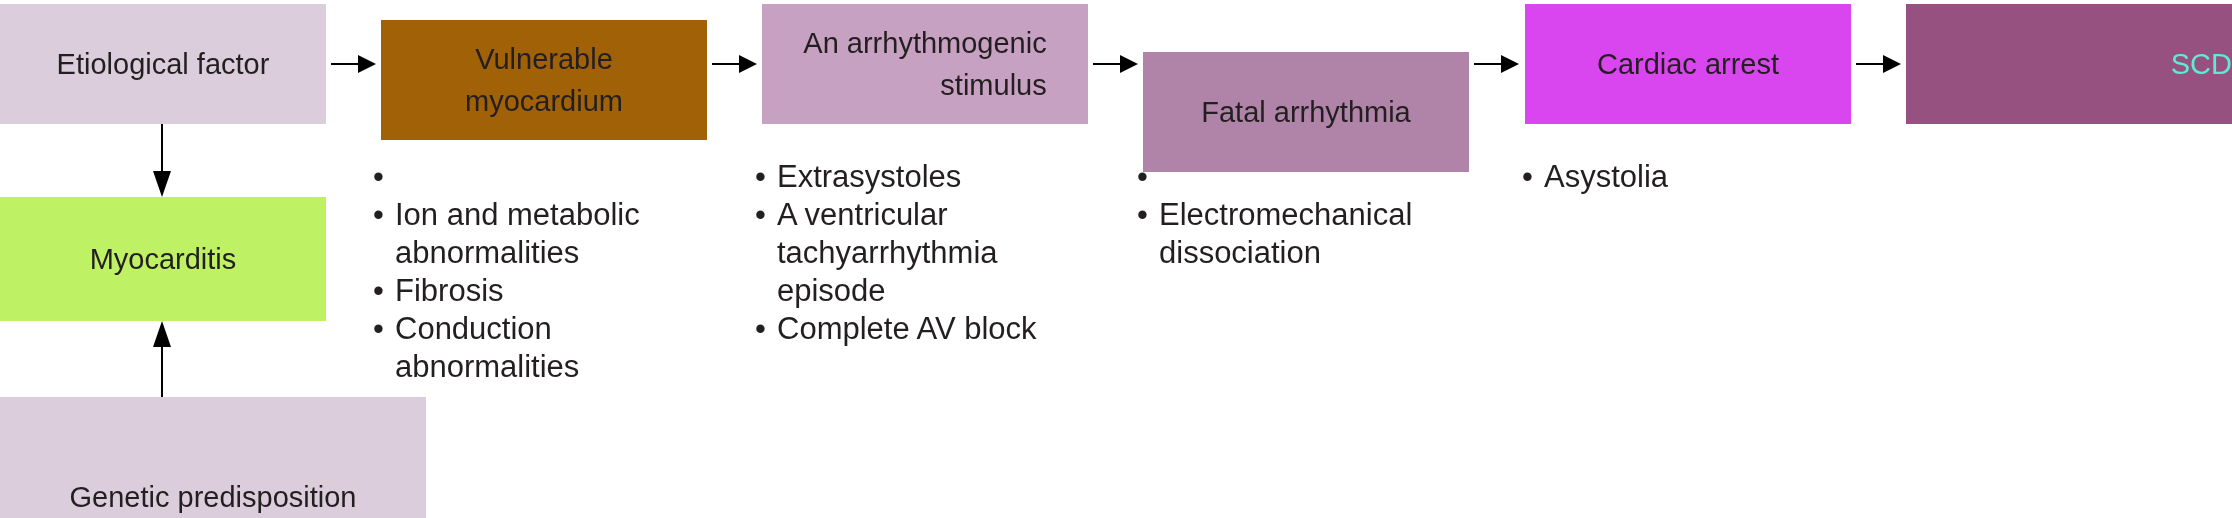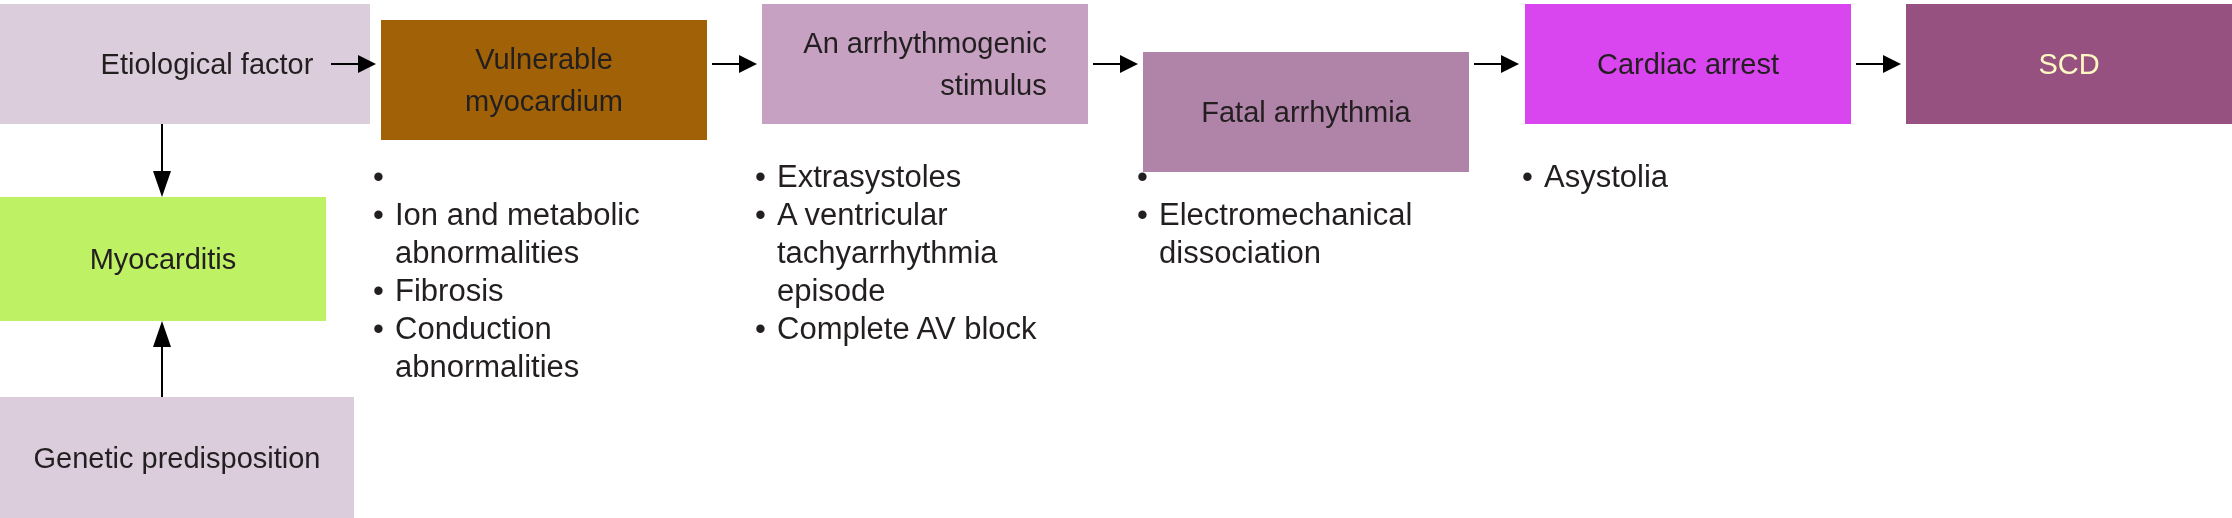--- a/index.html
+++ b/index.html
@@ -12,29 +12,29 @@
     overflow: hidden;
   }
   .box {
     position: absolute;
     display: flex; align-items: center; justify-content: center;
     text-align: center;
     font-size: 29px; line-height: 42px;
     white-space: pre-line;
   }
   .flow-box { top: 4px; height: 120px; width: 326px; }
-  .fb0 { left: 0; padding-left: 44px; }
+  .fb0 { left: 0; }
   .fb1 { left: 381px; }
   .fb2 { left: 762px; text-align: right; }
   .fb3 { left: 1143px; }
   .fb4 { left: 1525px; }
-  .fb5 { left: 1906px; color: #fef9c3; }
+  .fb5 { left: 1906px; color: #5eead4; justify-content: flex-end; }
   .side-box { left: 0; width: 326px; }
   .myocarditis { top: 197px; height: 124px; }
-  .genetic { top: 397px; height: 121px; width: 354px; }
+  .genetic { top: 397px; height: 121px; width: 426px; align-items: flex-end; }
 
   
   .h-arrow {
     position: absolute; top: 55px; height: 18px; width: 45px;
     display: flex; align-items: center;
   }
   .ha0 { left: 331px; }
   .ha1 { left: 712px; }
   .ha2 { left: 1093px; }
   .ha3 { left: 1474px; }

